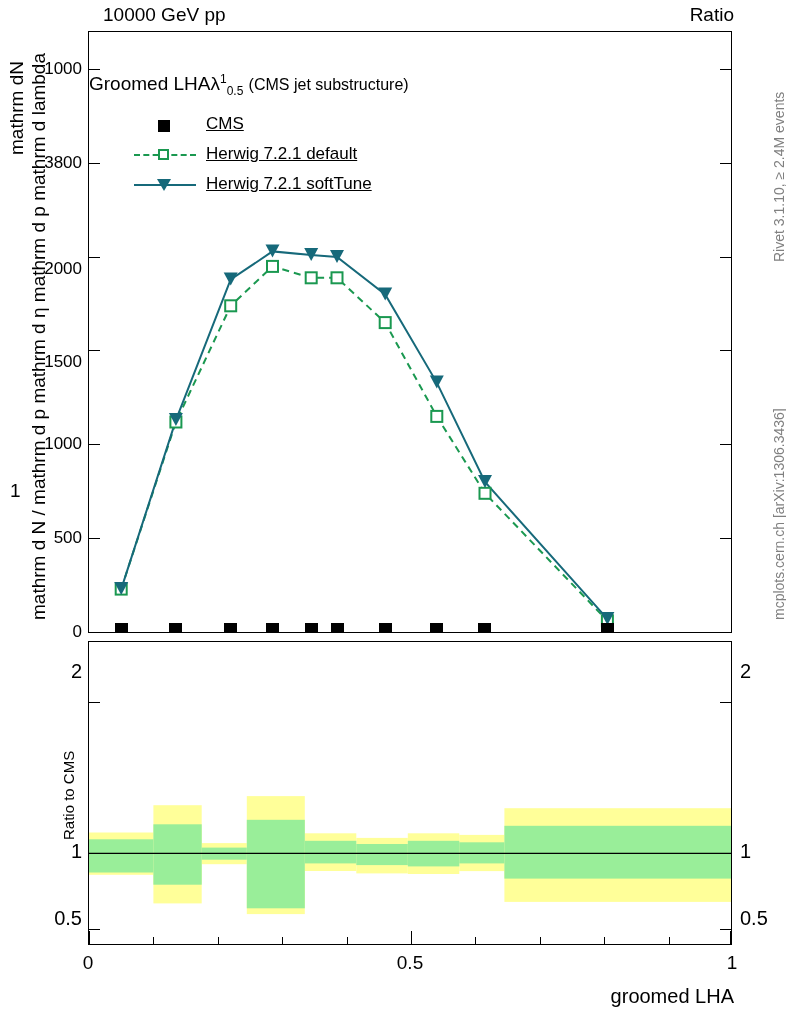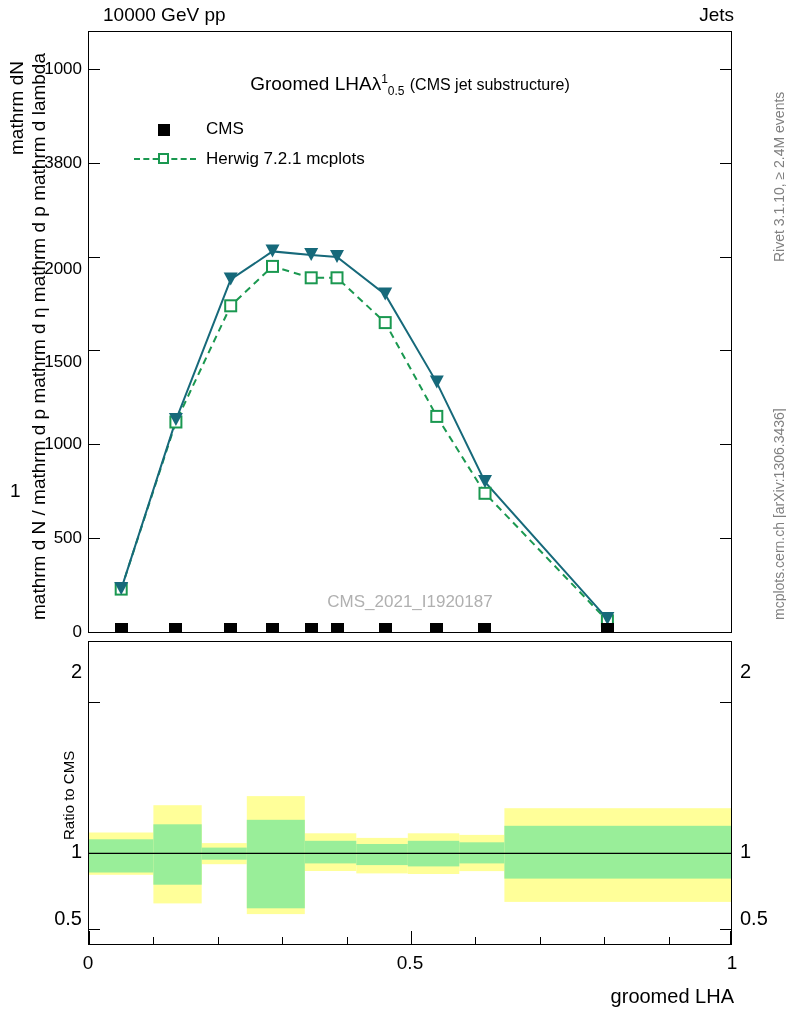--- a/index.html
+++ b/index.html
@@ -62,37 +62,37 @@
     font-size: 19px;
     text-align: center;
     white-space: nowrap;
   }
 
   
   #plot-title {
     position: absolute;
     left: 0; right: 0;
     top: 40px;
-    text-align: center;
+    text-align: left;
     font-size: 19px;
   }
   #plot-title .sup { font-size: 12px; vertical-align: super; }
   #plot-title .sub { font-size: 12px; vertical-align: sub; }
   #plot-title .small { font-size: 16px; }
 
   
   #legend {
     position: absolute;
     left: 45px; top: 82px;
     font-size: 17px;
   }
   .leg-row {
     display: flex;
-    align-items: center;
     height: 30px;
+    text-decoration: underline;
   }
   .leg-mark {
     width: 62px;
     height: 22px;
     position: relative;
     margin-right: 10px;
     flex: 0 0 62px;
   }
   .leg-label { white-space: nowrap; }
 
@@ -167,46 +167,52 @@
   }
 
   svg { display: block; }
 </style>
 </head>
 <body>
 
 <div id="page">
 
   <div class="txt" id="hdr-left">10000 GeV pp</div>
-  <div class="txt" id="hdr-right">Jets</div>
+  <div class="txt" id="hdr-right">Ratio</div>
 
   <div id="main-frame">
 
     <div id="plot-title">
       <span>Groomed LHA</span><span>λ</span><span class="sup">1</span><span class="sub">0.5</span>
       <span class="small">(CMS jet substructure)</span>
     </div>
 
     <div id="legend">
       <div class="leg-row">
         <span class="leg-mark">
           <span class="leg-sq-black"></span>
         </span>
         <span class="leg-label">CMS</span>
       </div>
       <div class="leg-row">
         <span class="leg-mark">
           <span class="leg-line" style="border-top:2px dashed #1a9850;"></span>
           <span class="leg-sq-open"></span>
         </span>
-        <span class="leg-label">Herwig 7.2.1 mcplots</span>
+        <span class="leg-label">Herwig 7.2.1 default</span>
+      </div>
+      <div class="leg-row">
+        <span class="leg-mark">
+          <span class="leg-line" style="border-top:2px solid #16697a;"></span>
+          <span class="leg-tri"></span>
+        </span>
+        <span class="leg-label">Herwig 7.2.1 softTune</span>
       </div>
     </div>
 
-    <div id="watermark">CMS_2021_I1920187</div>
 
     <svg id="main-svg" width="644" height="602" style="position:absolute;left:0;top:0;">
 
       <polyline fill="none" stroke="#1a9850" stroke-width="2" stroke-dasharray="7,5" points="32.2,557.1 86.9,390.0 141.7,273.8 183.5,234.4 222.2,245.8 248.0,245.8 296.2,290.6 347.8,384.4 396.0,461.3 518.4,588.8"></polyline>
 
       <polyline fill="none" stroke="#16697a" stroke-width="2" points="32.2,557.1 86.9,388.1 141.7,247.5 183.5,219.4 222.2,223.1 248.0,225.0 296.2,262.5 347.8,350.6 396.0,450.0 518.4,586.9"></polyline>
 
       <g fill="#ffffff" stroke="#1a9850" stroke-width="2">
         <rect x="26.7" y="551.6" width="11" height="11"></rect>
         <rect x="81.4" y="384.5" width="11" height="11"></rect>

